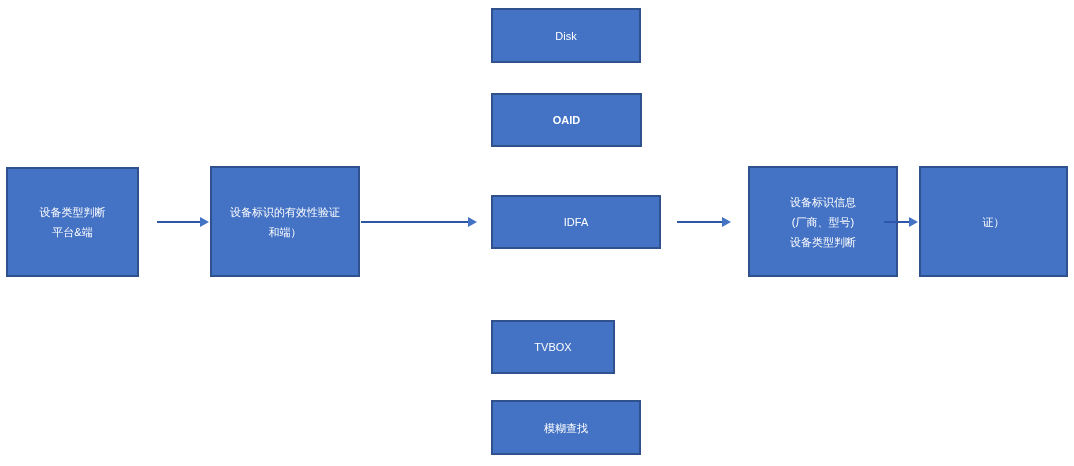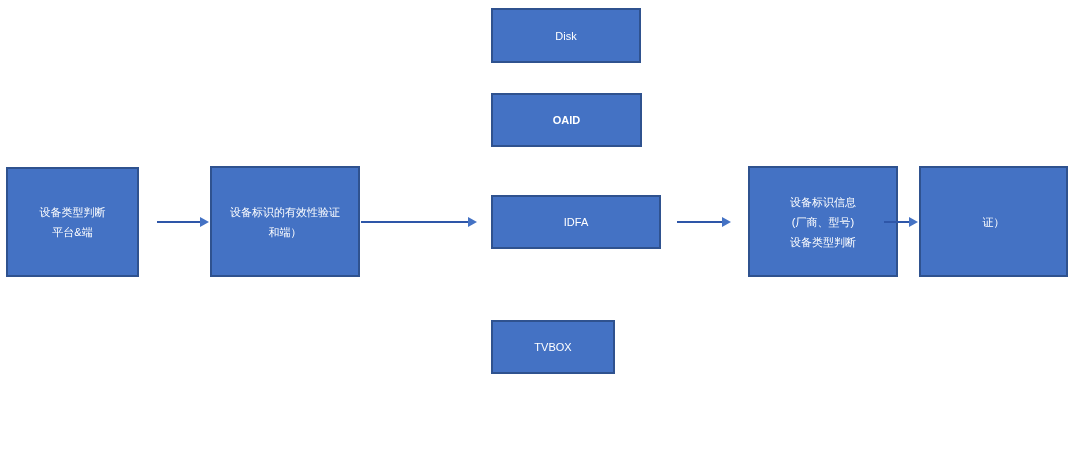--- a/index.html
+++ b/index.html
@@ -105,20 +105,23 @@
   </div>
 
   <div class="node n-idfa">
     <span class="line">IDFA</span>
   </div>
 
   <div class="node n-tvbox">
     <span class="line">TVBOX</span>
   </div>
 
+  <div class="node n-fuzzy">
+    <span class="line">模糊查找</span>
+  </div>
 
   <div class="arrow a-3">
     <span class="shaft"></span>
     <span class="head"></span>
   </div>
 
   <div class="node n-device-info">
     <span class="line">设备标识信息</span>
     <span class="line">(厂商、型号)</span>
     <span class="line">设备类型判断</span>

